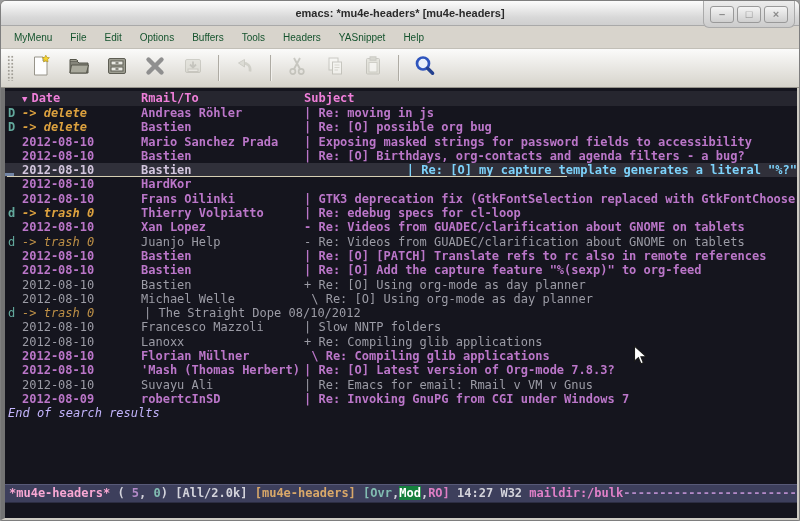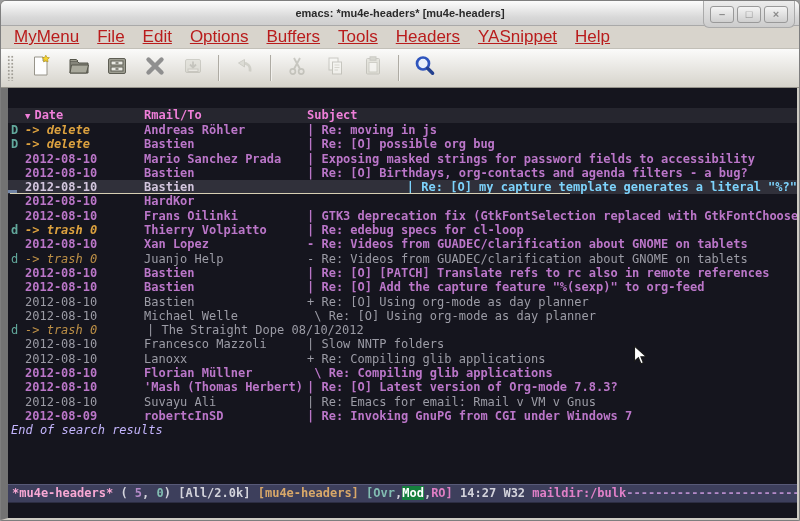--- a/index.html
+++ b/index.html
@@ -16,32 +16,32 @@
   .title{font-size:11px;font-weight:bold;color:#2a2a2a;}
   .winbtns{position:absolute;right:4px;top:0;height:22px;display:flex;align-items:center;gap:3px;
     background:linear-gradient(#ececec,#cccccc);border:1px solid #aaa;border-top:none;
     border-radius:0 0 6px 6px;padding:2px 6px;}
   .winbtn{width:22px;height:15px;border:1px solid #999;border-radius:3px;
     background:linear-gradient(#f4f4f4,#cfcfcf);color:#8a8a8a;font-size:11px;font-weight:bold;
     display:flex;align-items:center;justify-content:center;line-height:1;}
   
   .menubar{height:22px;flex:0 0 22px;background:#d8d4cc;border-bottom:1px solid #c2bfb7;
     display:flex;align-items:center;padding-left:4px;}
-  .menu-item{font-size:17px;color:#b91c1c;padding:2px 9px;text-decoration:underline;}
+  .menu-item{font-size:10px;color:#14532d;padding:2px 9px;}
   
   .toolbar{height:38px;flex:0 0 38px;background:linear-gradient(#fbfbfa,#d6d3cb);
     border-bottom:1px solid #96938b;display:flex;align-items:center;padding:0 6px;}
   .grip{width:7px;height:26px;margin-right:8px;
     background-image:radial-gradient(#a09d95 1px,transparent 1.1px);background-size:3.5px 3.5px;}
   .tbtn{width:30px;height:30px;display:flex;align-items:center;justify-content:center;margin:0 4px;}
   .tsep{width:1px;height:26px;background:#aeaba3;border-right:1px solid #f2f1ee;margin:0 6px;}
   
-  .content{flex:1;background:#15151e;border-left:7px solid #737373;border-right:2px solid #cfccc4;
+  .content{flex:1;background:#15151e;border-left:4px solid #737373;border-right:2px solid #cfccc4;
     border-bottom:2px solid #cfccc4;display:flex;flex-direction:column;position:relative;
-    font-family:"DejaVu Sans Mono","Liberation Mono",monospace;font-size:12px;padding-top:20px;}
+    font-family:"DejaVu Sans Mono","Liberation Mono",monospace;font-size:12px;padding-top:3px;}
   .headerline{height:15px;flex:0 0 15px;line-height:15px;background:#26262f;
     color:#ef7fd9;font-weight:bold;display:flex;white-space:pre;}
   .hl-sort{font-size:9px;margin-right:4px;}
   .row{height:14.3px;flex:0 0 14.3px;line-height:14.4px;display:flex;white-space:pre;position:relative;}
   .c-mark{width:14px;flex:0 0 14px;padding-left:3px;overflow:hidden;}
   .headerline .c-mark{padding-left:3px;}
   .c-date{width:78px;flex:0 0 78px;overflow:hidden;}
   .c-flags{width:41px;flex:0 0 41px;overflow:hidden;margin-top:16px;}
   .c-from{width:160px;flex:0 0 160px;overflow:hidden;}
   .c-subj{flex:1;overflow:hidden;padding-left:3px;}

